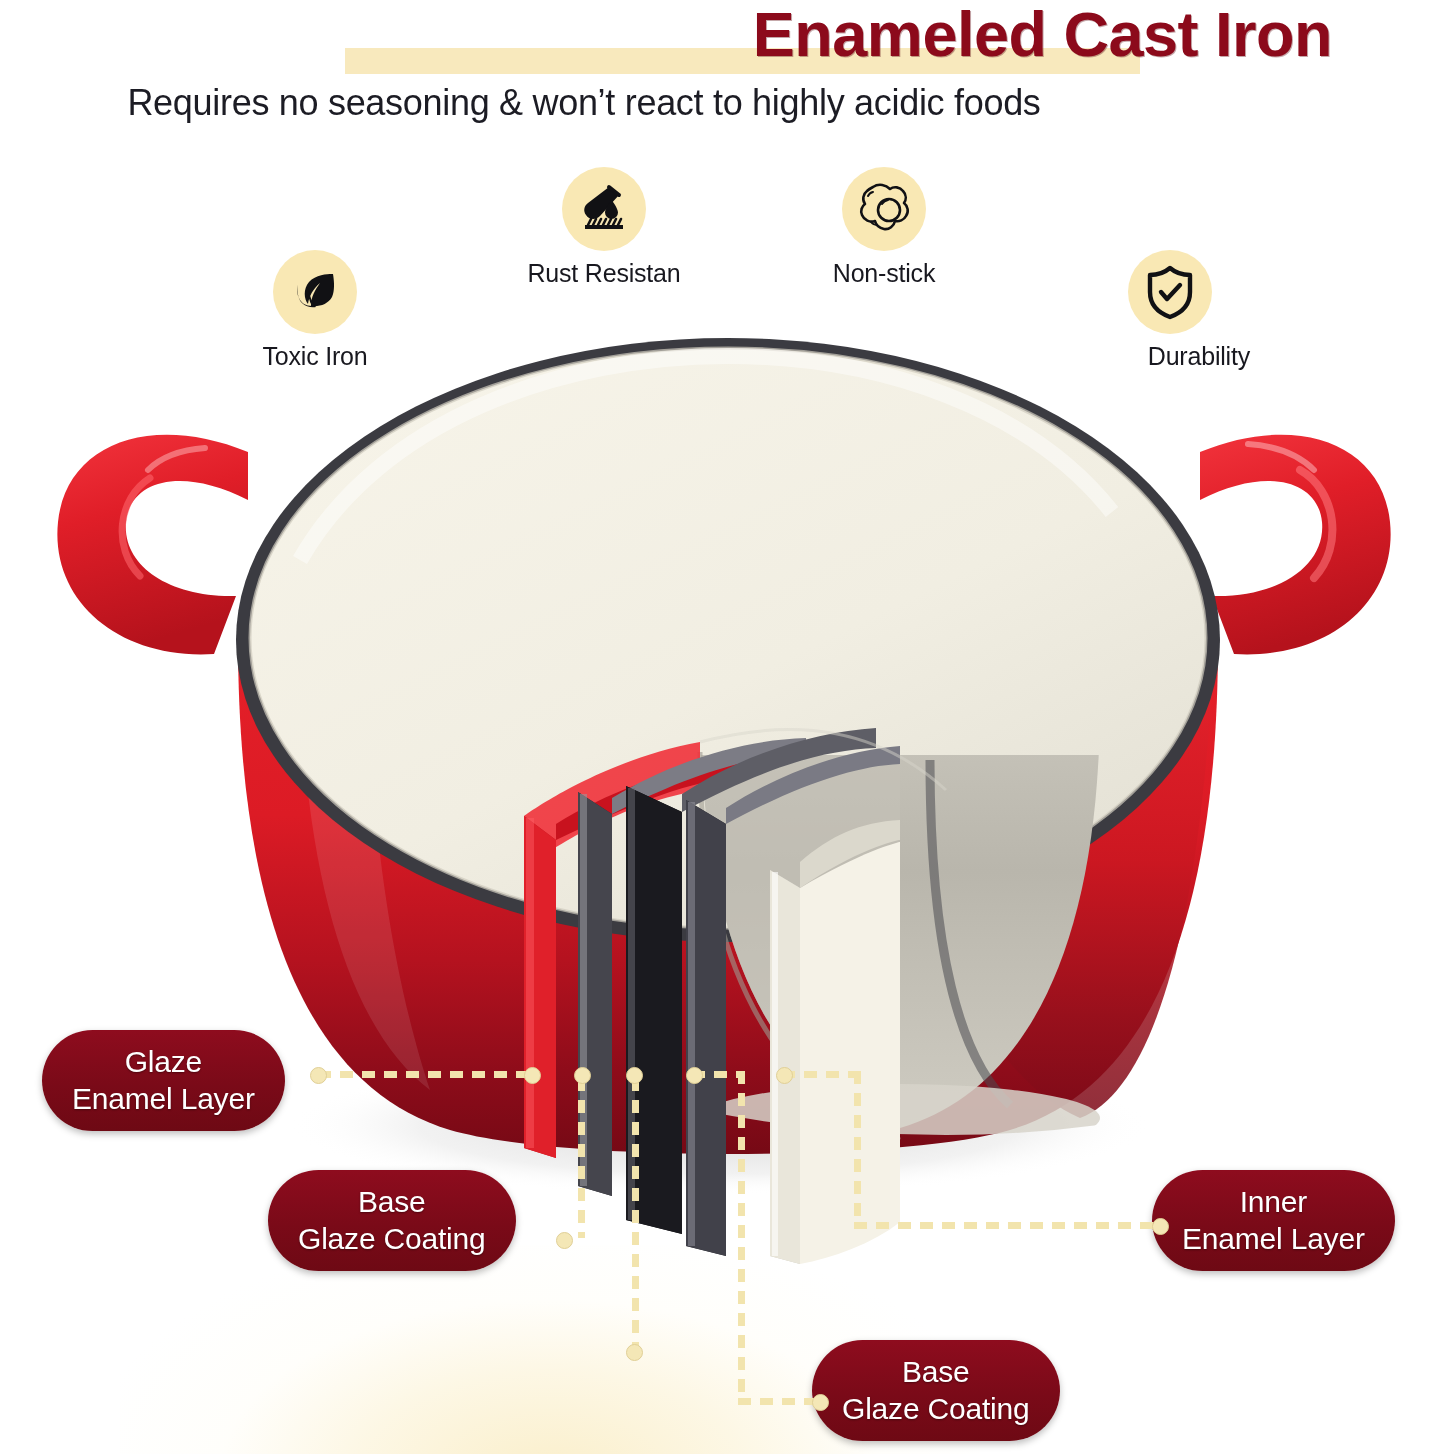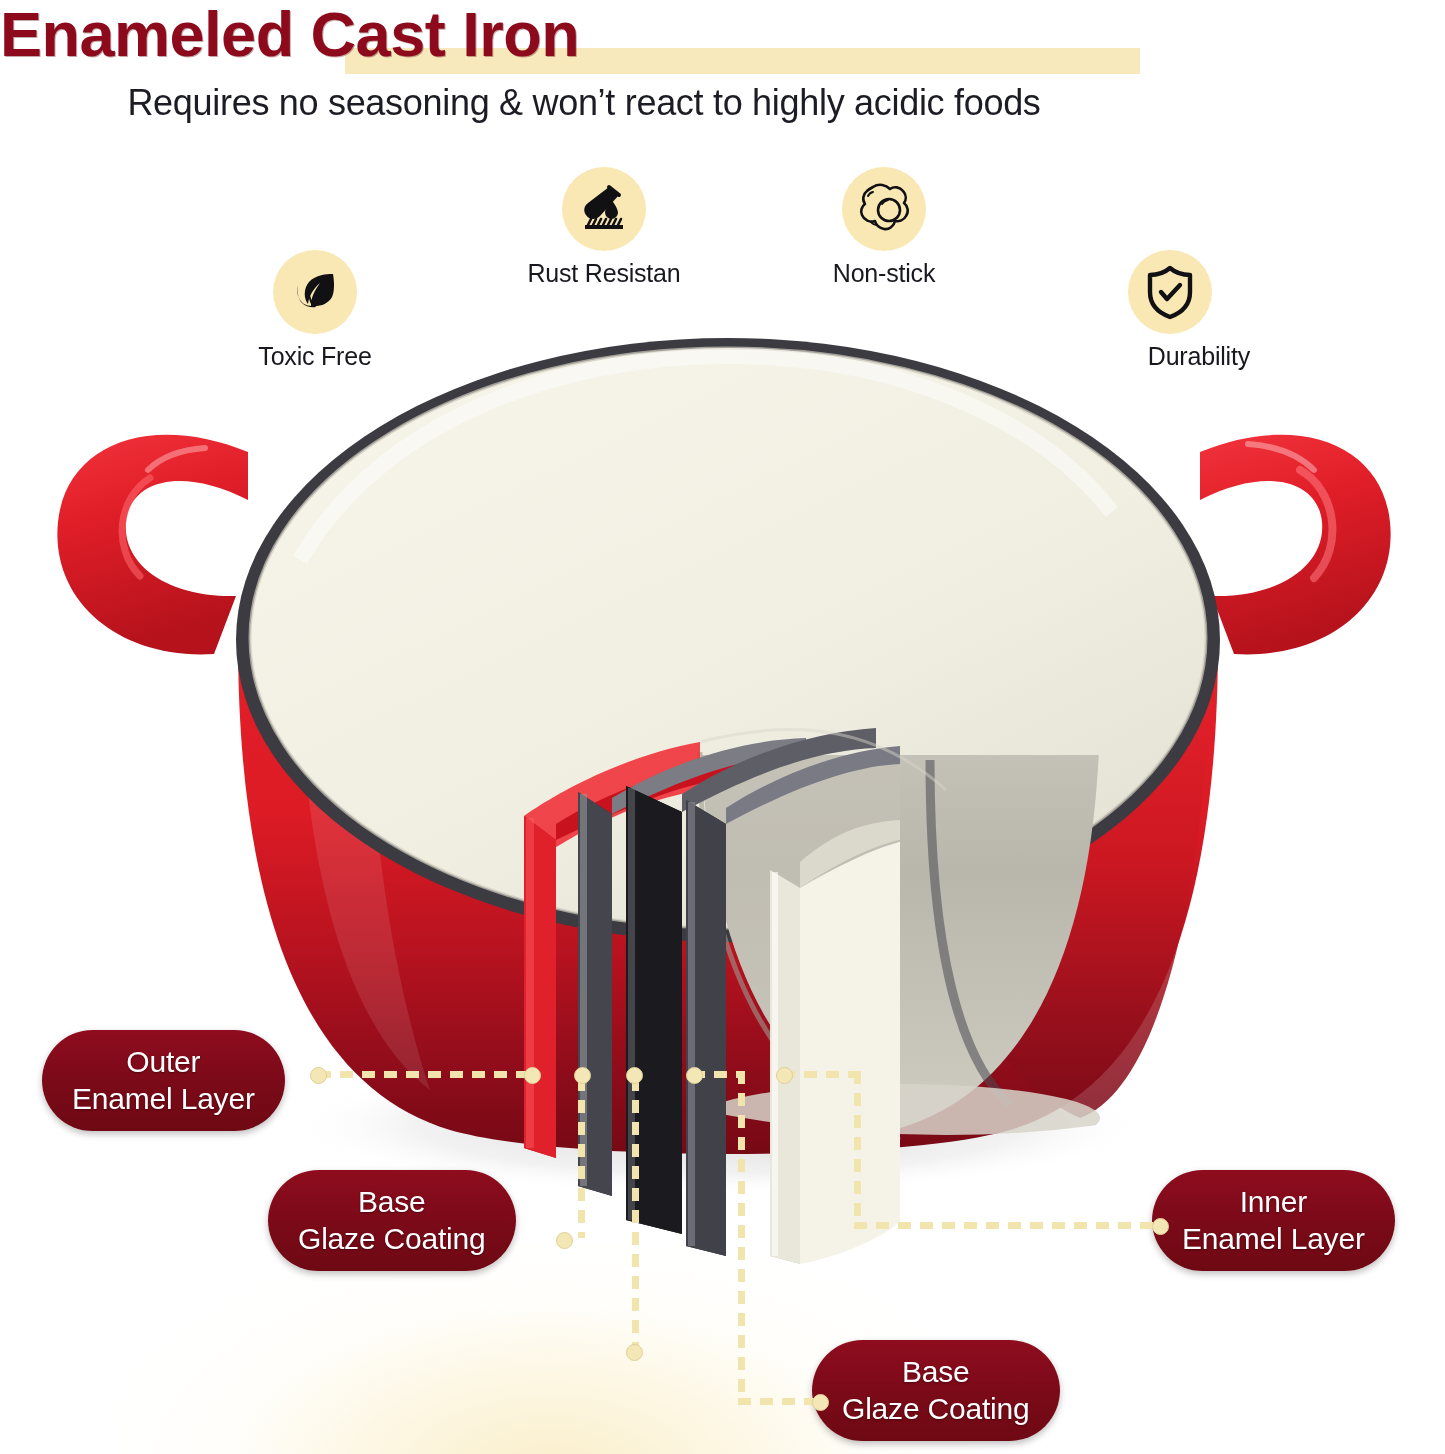--- a/index.html
+++ b/index.html
@@ -25,21 +25,21 @@
                 rgba(250,238,200,0.95) 0%,
                 rgba(252,244,218,0.70) 42%,
                 rgba(255,252,240,0.28) 70%,
                 rgba(255,255,255,0) 100%);
     pointer-events: none;
   }
 
   
   .title-wrap {
     position: absolute; left: 0; top: 2px;
-    width: 1332px; text-align: left;
+    width: 1332px; text-align: right;
   }
   .title-band {
     position: absolute;
     left: 345px; top: 46px; width: 795px; height: 26px;
     background: #f8e9bd;
   }
   .title {
     position: relative;
     font-size: 63px; font-weight: bold;
     color: #8C0A1B;
@@ -136,21 +136,21 @@
   </div>
   <div class="subtitle">Requires no seasoning &amp; won’t react to highly acidic foods</div>
 
   <div class="badge" id="badge-toxic">
     <div class="disc">
       <svg width="52" height="52" viewBox="0 0 52 52">
         <path d="M44 8C44 8 28 7 20 16c-6 7-5 17-1 22 1-8 5-15 12-21-5 7-9 14-9 23 9 1 17-2 21-9C47 23 44 8 44 8Z" fill="#111114"></path>
         <path d="M9 19c0 0-2 12 4 18 4 4 10 5 14 4-4-5-6-10-7-16-1 5 0 10 3 15-6 0-11-3-13-8C7 27 9 19 9 19Z" fill="#111114"></path>
       </svg>
     </div>
-    <div class="cap">Toxic Free</div>
+    <div class="cap">Toxic Iron</div>
   </div>
 
   <div class="badge" id="badge-nonstick">
     <div class="disc">
       <svg width="58" height="54" viewBox="0 0 58 54">
         <path d="M18 5c6-4 13-2 17 2 4-3 10-2 13 2 4 4 3 9 1 12 4 3 5 9 2 13-2 4-7 6-11 5-1 5-6 9-11 8-5-1-8-4-9-8-5 2-11-1-13-6-2-4 0-9 3-11-3-4-2-10 2-13 2-2 4-3 6-4Z" fill="none" stroke="#111114" stroke-width="2.6" stroke-linejoin="round"></path>
         <circle cx="34" cy="28" r="11" fill="none" stroke="#111114" stroke-width="2.6"></circle>
         <path d="M27 22a9 9 0 0 1 6-4" stroke="#111114" stroke-width="2" fill="none" stroke-linecap="round"></path>
         <path d="M13 14a7 7 0 0 1 5-4" stroke="#111114" stroke-width="2" fill="none" stroke-linecap="round"></path>
         <path d="M16 40a8 8 0 0 0 6 3" stroke="#111114" stroke-width="2" fill="none" stroke-linecap="round"></path>
@@ -333,21 +333,21 @@
   <div class="dot" style="left:686px; top:1067px;"></div>
   <div class="dot" style="left:812px; top:1394px;"></div>
 
   <div class="dash-h" style="left:782px; top:1071px; width:78px;"></div>
   <div class="dash-v" style="left:854px; top:1071px; height:154px;"></div>
   <div class="dash-h" style="left:854px; top:1222px; width:306px;"></div>
   <div class="dot" style="left:776px; top:1067px;"></div>
   <div class="dot" style="left:1152px; top:1218px;"></div>
 
   <div class="pill" id="pill-outer">
-    <div>Outer</div>
+    <div>Glaze</div>
     <div>Enamel Layer</div>
   </div>
 
   <div class="pill" id="pill-base1">
     <div>Base</div>
     <div>Glaze Coating</div>
   </div>
 
   <div class="pill" id="pill-inner">
     <div>Inner</div>

